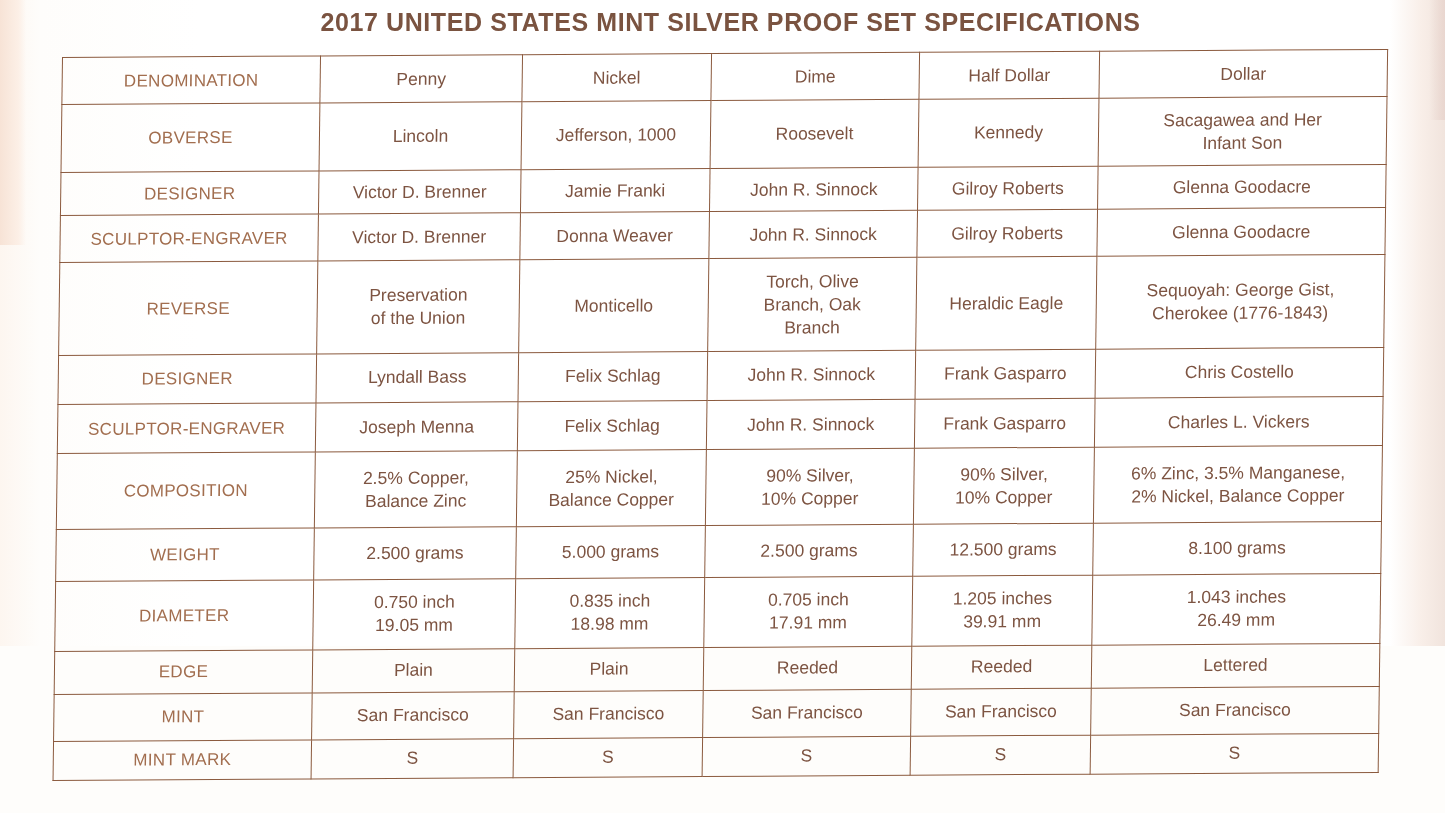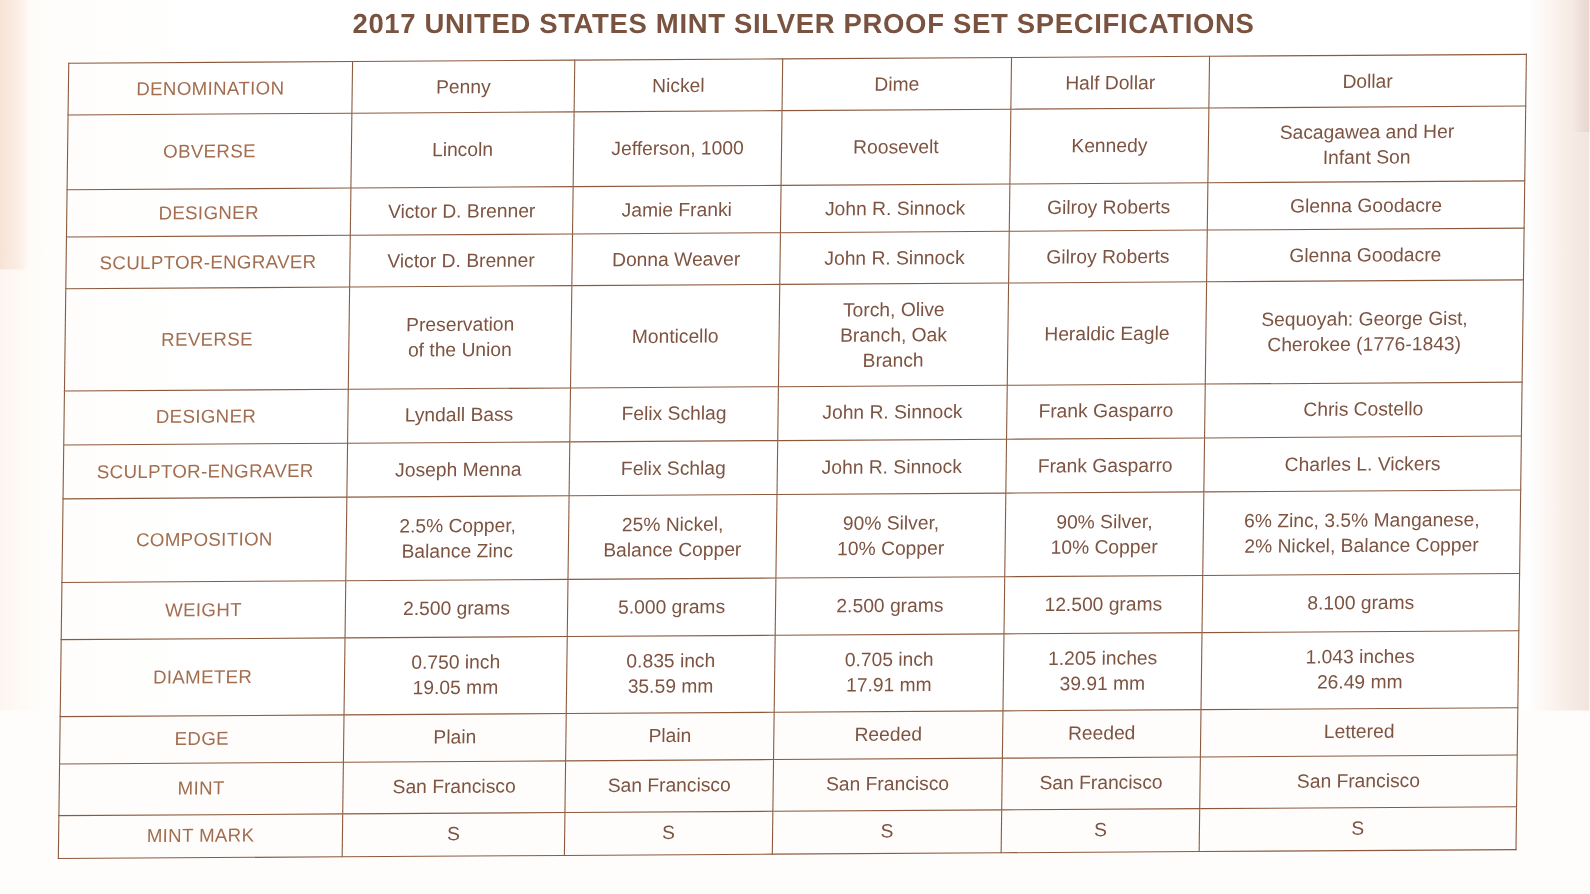--- a/index.html
+++ b/index.html
@@ -193,21 +193,21 @@
           <td>5.000 grams</td>
           <td>2.500 grams</td>
           <td>12.500 grams</td>
           <td>8.100 grams</td>
         </tr>
         <tr class="h-diameter">
           <td class="label">DIAMETER</td>
           <td>0.750 inch
 19.05 mm</td>
           <td>0.835 inch
-35.59 mm</td>
+18.98 mm</td>
           <td>0.705 inch
 17.91 mm</td>
           <td>1.205 inches
 39.91 mm</td>
           <td>1.043 inches
 26.49 mm</td>
         </tr>
         <tr class="h-edge">
           <td class="label">EDGE</td>
           <td>Plain</td>

